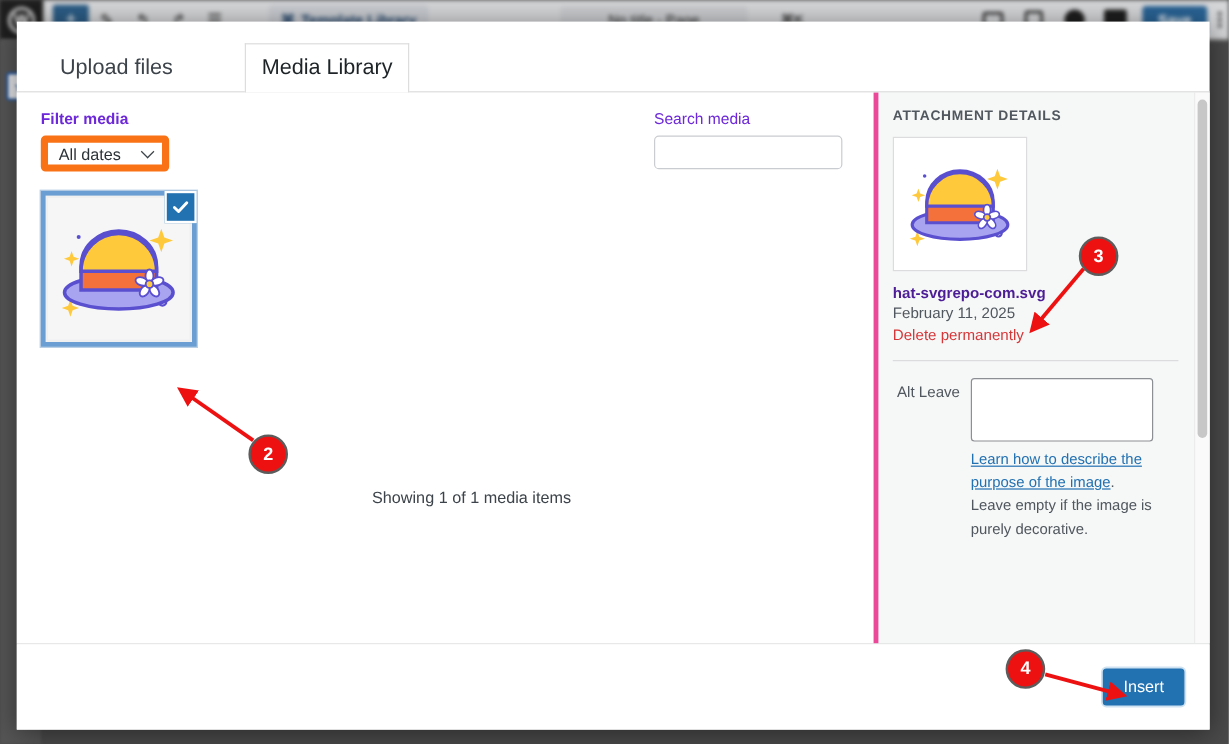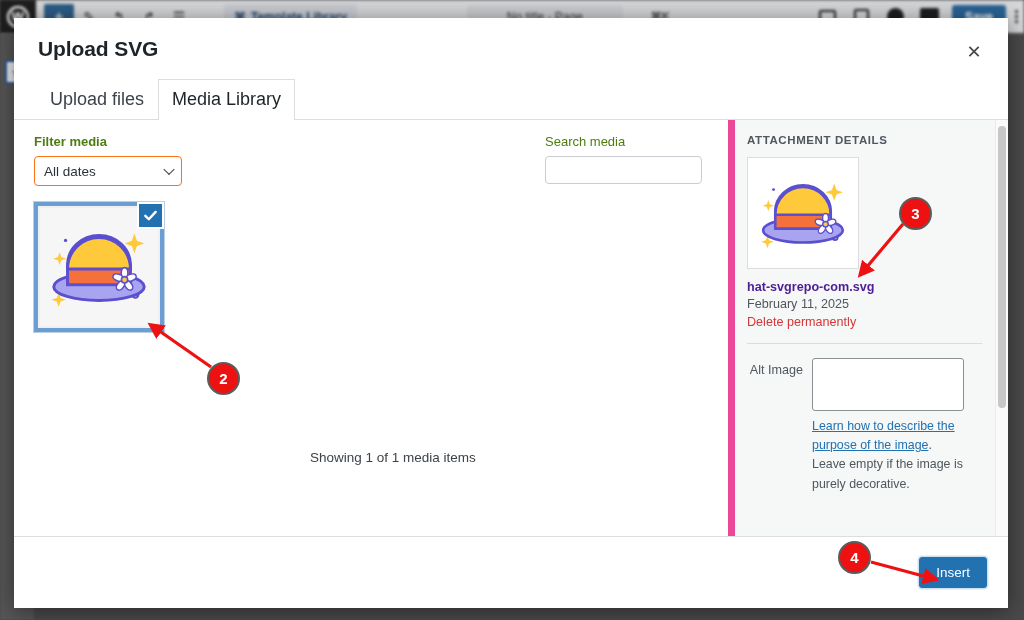--- a/index.html
+++ b/index.html
@@ -143,20 +143,21 @@
     cursor: pointer;
     border: 1px solid transparent;
     border-bottom: none;
     margin-bottom: -1px;
     background: transparent;
   }
   .tab.active {
     background: #fff;
     border-color: #ddd;
     color: #1d2327;
+    margin-left: 46px;
   }
 
   #modal-body {
     flex: 1 1 auto;
     display: flex;
     min-height: 0;
     border-bottom: 1px solid #ddd;
   }
 
   
@@ -169,27 +170,27 @@
   }
   #filter-bar {
     display: flex;
     align-items: flex-start;
     justify-content: space-between;
     padding-right: 6px;
   }
   .field-group { display: flex; flex-direction: column; gap: 7px; }
   .field-label {
     font-size: 13px;
-    color: #4d7c0f;
+    color: #6d28d9;
   }
   #filter-media-label { font-weight: bold; }
   #date-select {
-    width: 148px;
+    width: 107px;
     height: 30px;
-    border: 1px solid #f97316;
+    border: 6px solid #f97316;
     border-radius: 4px;
     background: #fff;
     font-size: 13.5px;
     color: #2c3338;
     padding: 0 26px 0 9px;
     font-family: "Liberation Sans", sans-serif;
     position: relative;
     display: flex;
     align-items: center;
     cursor: pointer;
@@ -241,21 +242,21 @@
     position: absolute;
     left: 296px;
     top: 330px;
     font-size: 13.5px;
     color: #3c434a;
   }
 
   
   #details-pane {
     flex: 0 0 280px;
-    border-left: 7px solid #ec4899;
+    border-left: 4px solid #ec4899;
     background: #f6f7f7;
     position: relative;
     overflow: hidden;
   }
   #details-scroll {
     position: absolute;
     inset: 0 12px 0 0;
     padding: 14px 14px 16px 12px;
     overflow: hidden;
   }
@@ -448,24 +449,20 @@
     </div>
   </div>
 
   <div id="editor-sidebar-left">
     <div id="star-tool">★</div>
   </div>
 </div>
 
 <div id="modal">
 
-  <div id="modal-header">
-    <div id="modal-title">Upload SVG</div>
-    <button id="close-button">✕</button>
-  </div>
 
   <div id="tabs">
     <div class="tab">Upload files</div>
     <div class="tab active">Media Library</div>
   </div>
 
   <div id="modal-body">
 
     <div id="media-pane">
 
@@ -552,21 +549,21 @@
           </svg>
         </div>
 
         <div id="detail-filename">hat-svgrepo-com.svg</div>
         <div class="detail-meta">February 11, 2025</div>
         <a id="delete-link">Delete permanently</a>
 
         <div id="details-divider"></div>
 
         <div class="detail-row">
-          <span class="rlabel">Alt Image</span>
+          <span class="rlabel">Alt Leave</span>
           <textarea id="alt-text-input" style=""></textarea>
         </div>
 
         <div id="alt-help">
           <a href="#">Learn how to describe the purpose of the image</a><span>. Leave empty if the image is purely decorative.</span>
         </div>
 
       </div>
 
       <div id="details-scrollbar-track">

